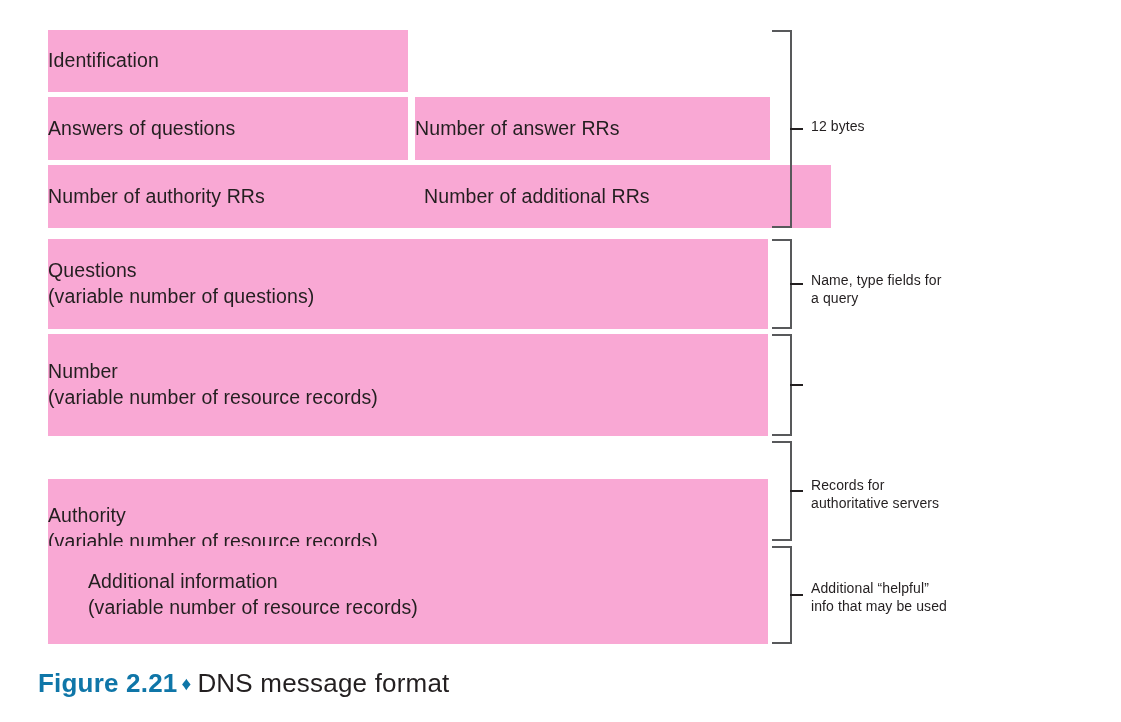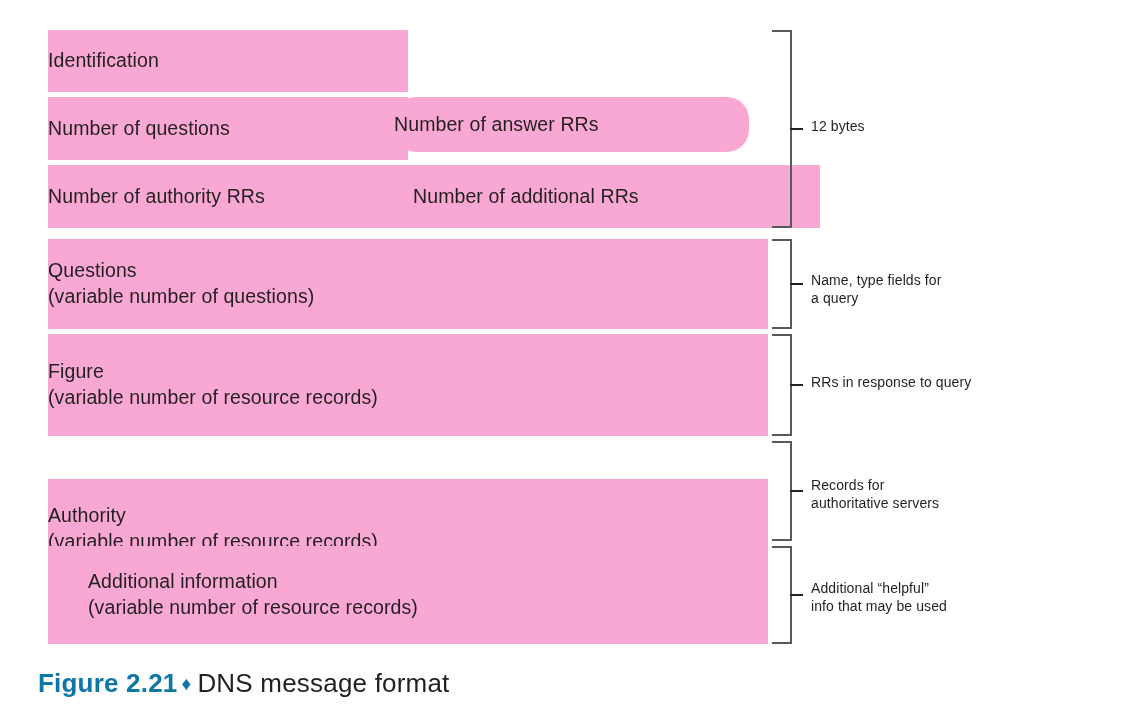--- a/index.html
+++ b/index.html
@@ -111,40 +111,40 @@
 </head>
 <body>
 
 <div id="diagram">
 
   <div class="field-box" style="left:48px; top:30px; width:360px; height:62px;">
     <span>Identification</span>
   </div>
 
   <div class="field-box" style="left:48px; top:97px; width:360px; height:63px;">
-    <span>Number of questions</span>
-  </div>
-  <div class="field-box" style="left:394px; top:97px; width:355px; height:55px;border-radius:22px;">
+    <span>Answers of questions</span>
+  </div>
+  <div class="field-box" style="left:415px; top:97px; width:355px; height:63px;">
     <span>Number of answer RRs</span>
   </div>
 
   <div class="field-box" style="left:48px; top:165px; width:431px; height:63px;">
     <span>Number of authority RRs</span>
   </div>
-  <div class="field-box" style="left:413px; top:165px; width:407px; height:63px;">
+  <div class="field-box" style="left:424px; top:165px; width:407px; height:63px;">
     <span>Number of additional RRs</span>
   </div>
 
   <div class="field-box" style="left:48px; top:239px; width:720px; height:90px;">
     <span>Questions</span>
     <span class="sub">(variable number of questions)</span>
   </div>
 
   <div class="field-box" style="left:48px; top:334px; width:720px; height:102px;">
-    <span>Figure</span>
+    <span>Number</span>
     <span class="sub">(variable number of resource records)</span>
   </div>
 
   <div class="field-box" style="left:48px; top:441px; width:720px; height:100px;margin-top:38px;">
     <span>Authority</span>
     <span class="sub">(variable number of resource records)</span>
   </div>
 
   <div class="field-box" style="left:48px; top:546px; width:720px; height:98px;padding-left:40px;">
     <span>Additional information</span>
@@ -167,21 +167,20 @@
   </div>
   <div class="annotation" style="left:811px; top:272px;">Name, type fields for
 a query</div>
 
   <div class="bracket" style="left:772px; top:334px; width:32px; height:102px;">
     <div class="cap top"></div>
     <div class="vline"></div>
     <div class="cap bottom"></div>
     <div class="tick" style="top:51px;"></div>
   </div>
-  <div class="annotation" style="left:811px; top:374px;">RRs in response to query</div>
 
   <div class="bracket" style="left:772px; top:441px; width:32px; height:100px;">
     <div class="cap top"></div>
     <div class="vline"></div>
     <div class="cap bottom"></div>
     <div class="tick" style="top:50px;"></div>
   </div>
   <div class="annotation" style="left:811px; top:477px;">Records for
 authoritative servers</div>
 

